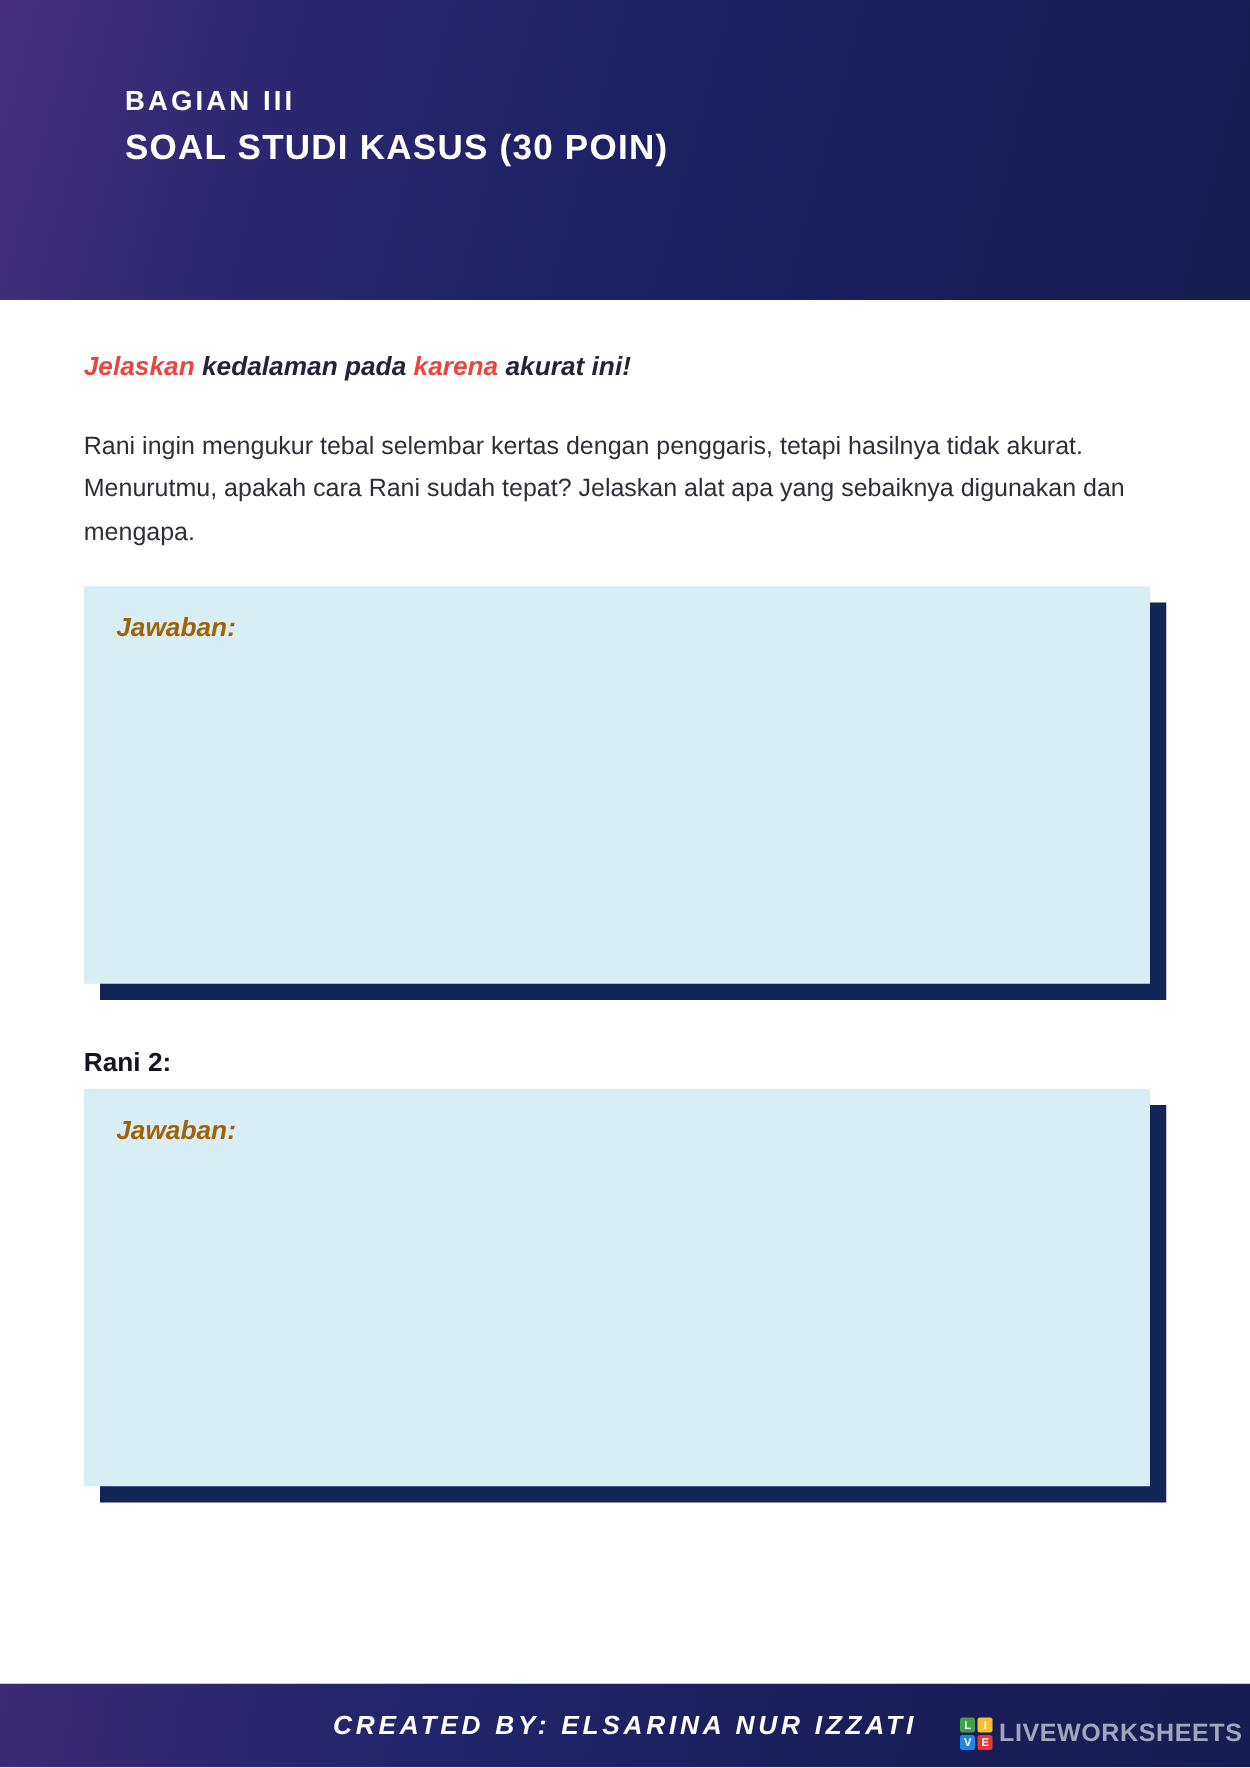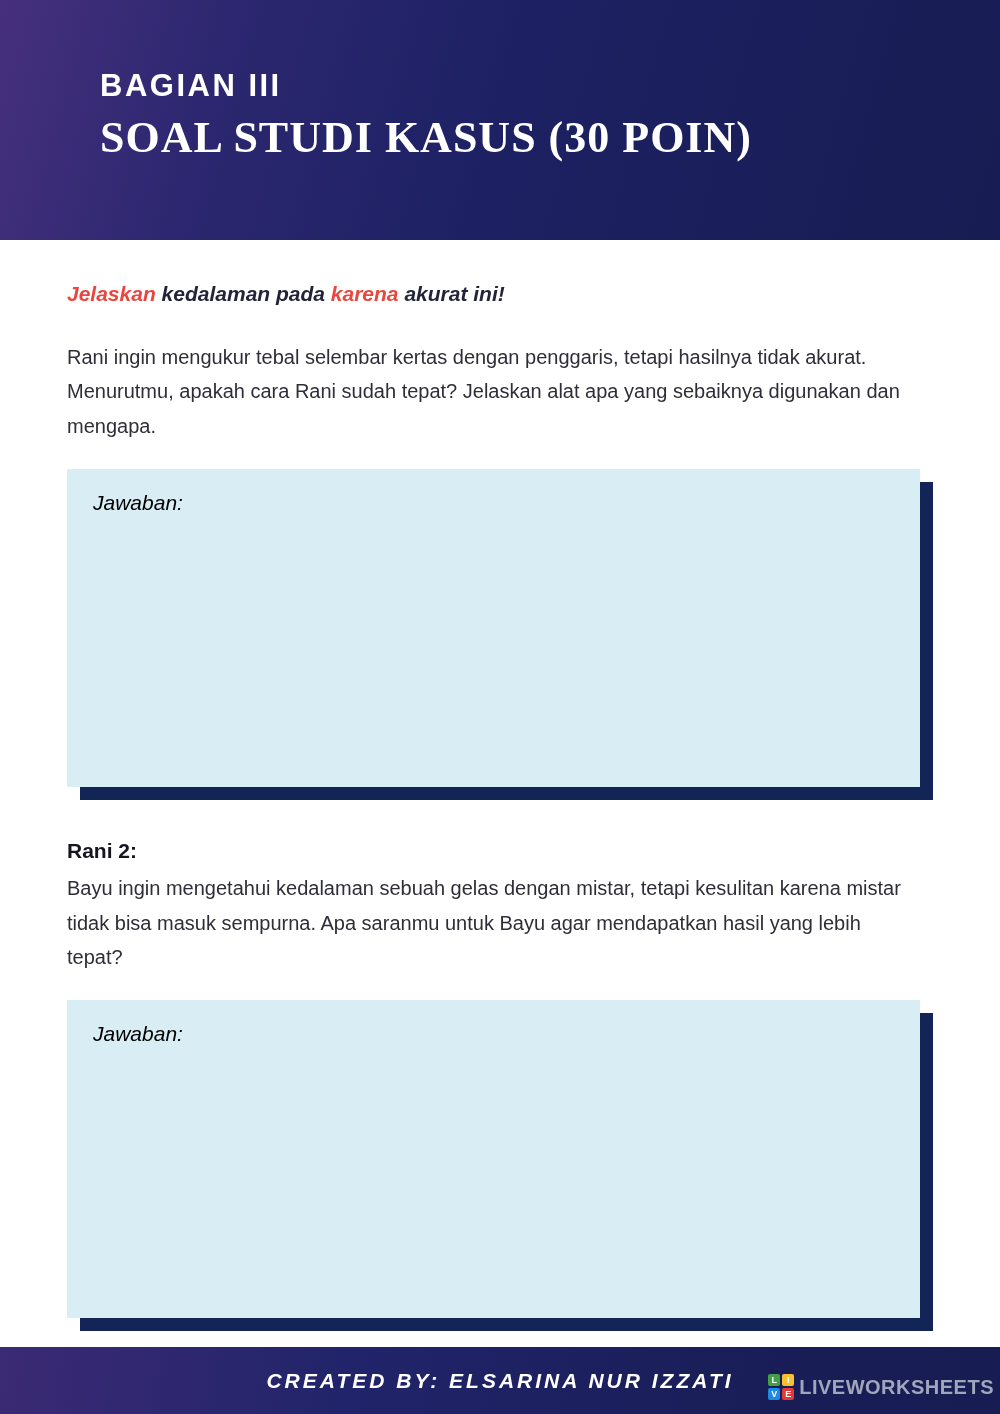--- a/index.html
+++ b/index.html
@@ -17,30 +17,29 @@
 
   
   .header {
     width: 100%;
     height: 240px;
     background: linear-gradient(105deg, #46307e 0%, #2c2770 22%, #1d2163 50%, #171c52 100%);
     color: #ffffff;
     padding: 68px 0 0 100px;
   }
   .header-section {
-    font-size: 31px;
+    font-size: 22px;
     font-weight: bold;
     letter-spacing: 2.5px;
   }
   .header-title {
-    font-size: 44px;
+    font-size: 28px;
     font-weight: bold;
     letter-spacing: 1px;
     margin-top: 8px;
-    font-family: Liberation Serif, serif;
   }
 
   
   .content { padding: 42px 80px 0 67px; }
 
   .instruction {
     font-size: 21px;
     font-weight: bold;
     font-style: italic;
     color: #23233a;
@@ -65,23 +64,23 @@
     position: relative;
     background: #d9edf5;
     height: 318px;
     box-shadow: 13px 13px 0 #132457;
     padding: 22px 26px;
   }
   .answer-box.first { margin-bottom: 52px; }
   .answer-box.second { margin-bottom: 0; }
   .answer-label {
     font-size: 21px;
-    font-weight: normal;
+    font-weight: bold;
     font-style: italic;
-    color: #000000;
+    color: #a16207;
   }
   .answer-input {
     position: absolute;
     left: 22px; right: 22px; top: 58px; bottom: 16px;
     background: transparent;
     border: none;
     outline: none;
     resize: none;
     font-family: "Liberation Sans", sans-serif;
     font-size: 19px;
@@ -155,21 +154,20 @@
     <p class="instruction"><span class="red">Jelaskan</span><span> kedalaman pada </span><span class="red">karena</span><span> akurat ini!</span></p>
 
     <p class="case-text">Rani ingin mengukur tebal selembar kertas dengan penggaris, tetapi hasilnya tidak akurat. Menurutmu, apakah cara Rani sudah tepat? Jelaskan alat apa yang sebaiknya digunakan dan mengapa.</p>
 
     <div class="answer-box first">
       <span class="answer-label">Jawaban:</span>
       <textarea class="answer-input" style=""></textarea>
     </div>
 
     <h2 class="case-heading">Rani 2:</h2>
-    <p class="case-text">Bayu ingin mengetahui kedalaman sebuah gelas dengan mistar, tetapi kesulitan karena mistar tidak bisa masuk sempurna. Apa saranmu untuk Bayu agar mendapatkan hasil yang lebih tepat?</p>
 
     <div class="answer-box second">
       <span class="answer-label">Jawaban:</span>
       <textarea class="answer-input" style=""></textarea>
     </div>
 
   </main>
 
   <footer class="footer">
     <div class="credit">CREATED BY: ELSARINA NUR IZZATI</div>

